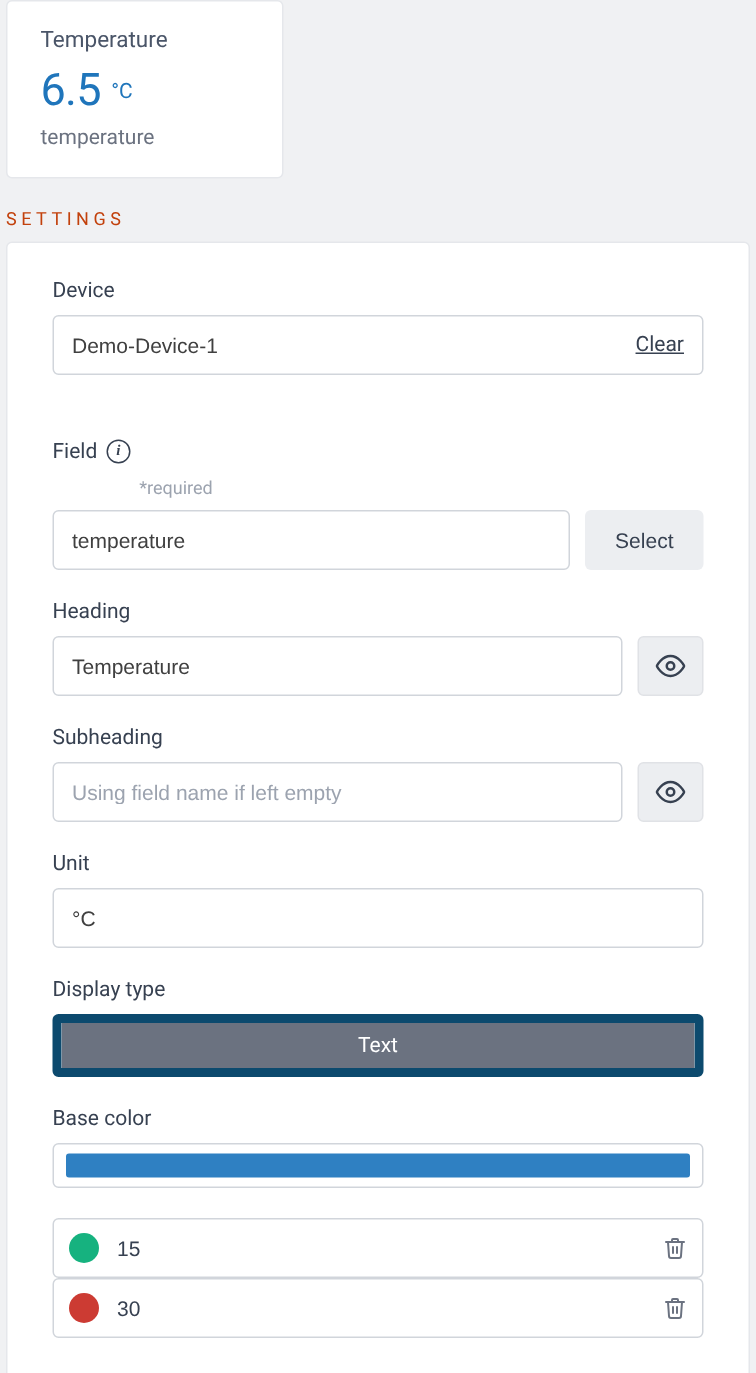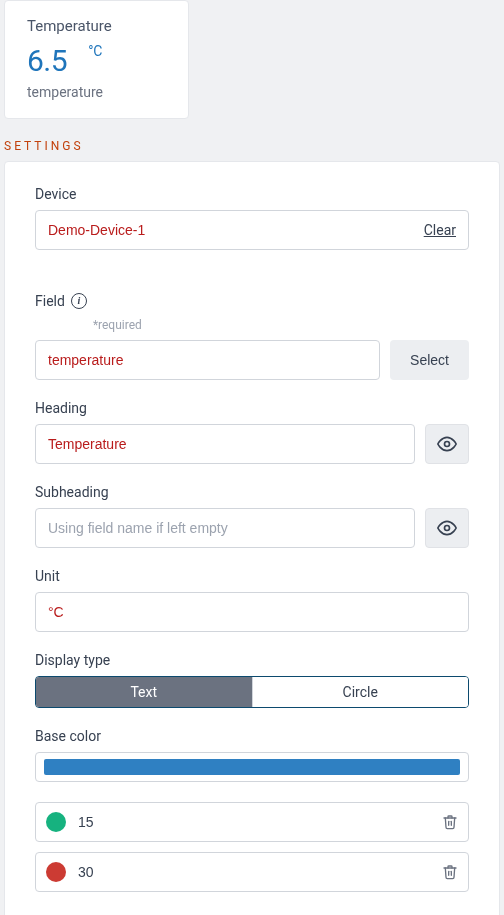--- a/index.html
+++ b/index.html
@@ -18,22 +18,22 @@
     margin: 0 0 20px 4px;
     padding: 16px 22px 18px 22px;
   }
   .preview-heading {
     font-size: 15px;
     color: #4a5568;
     margin-bottom: 8px;
   }
   .preview-value-row {
     display: flex;
-    align-items: flex-start;
-    gap: 21px;
+    align-items: center;
+    gap: 7px;
     margin-bottom: 6px;
   }
   .preview-value {
     font-size: 30px;
     font-weight: 400;
     color: #1f75bb;
     letter-spacing: -0.5px;
   }
   .preview-unit {
     font-size: 14px;
@@ -95,21 +95,21 @@
     background: #fff;
     display: flex;
     align-items: center;
     justify-content: space-between;
     min-height: 40px;
   }
   .input-box input {
     border: none;
     outline: none;
     font-size: 14px;
-    color: #b91c1c;
+    color: #404040;
     width: 100%;
     background: transparent;
   }
   .input-box input::placeholder { color: #9ca3af; }
   .clear-link {
     color: #374151;
     text-decoration: underline;
     font-size: 14px;
     cursor: pointer;
     flex-shrink: 0;
@@ -135,21 +135,21 @@
     border-radius: 4px;
     width: 44px;
     min-height: 40px;
     display: flex;
     align-items: center;
     justify-content: center;
     cursor: pointer;
   }
   .seg {
     display: flex;
-    border: 1px solid #0c4a6e;
+    border: 6px solid #0c4a6e;
     border-radius: 4px;
     overflow: hidden;
   }
   .seg-item {
     flex: 1;
     text-align: center;
     padding: 7px 0;
     font-size: 14px;
     color: #374151;
     background: #fff;
@@ -172,21 +172,20 @@
     border-radius: 4px;
     padding: 6px 8px;
   }
   .thresh-row {
     border: 1px solid #d1d5db;
     border-radius: 4px;
     padding: 6px 10px 6px 10px;
     display: flex;
     align-items: center;
     gap: 12px;
-    margin-bottom: 10px;
     min-height: 40px;
   }
   .swatch {
     width: 20px;
     height: 20px;
     border-radius: 50%;
     flex-shrink: 0;
   }
   .thresh-val {
     flex: 1;
@@ -276,21 +275,20 @@
     <div class="label">Unit</div>
     <div class="input-box">
       <input type="text" value="°C" style="">
     </div>
   </div>
 
   <div class="field-group">
     <div class="label">Display type</div>
     <div class="seg">
       <div class="seg-item active">Text</div>
-      <div class="seg-item">Circle</div>
     </div>
   </div>
 
   <div class="field-group">
     <div class="label">Base color</div>
     <div class="color-wrap">
       <div class="color-bar"></div>
     </div>
   </div>
 

